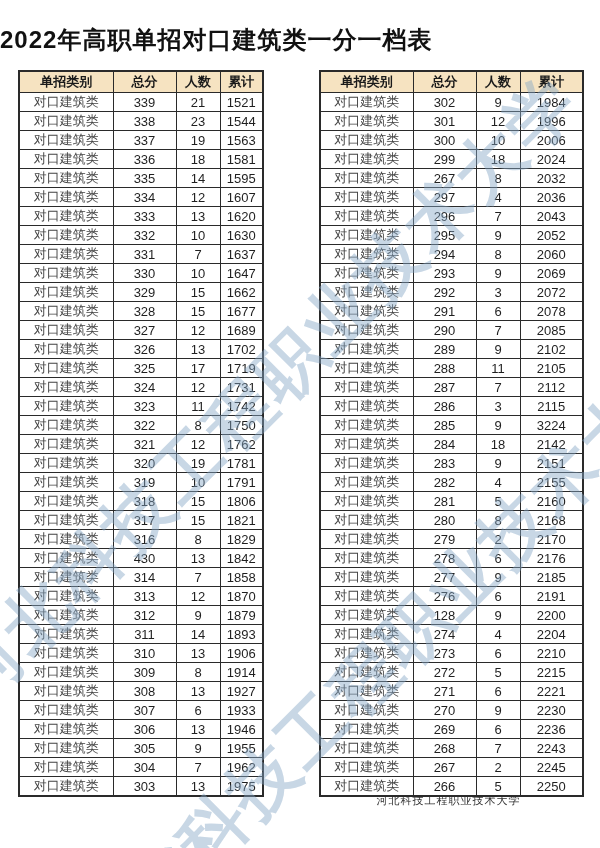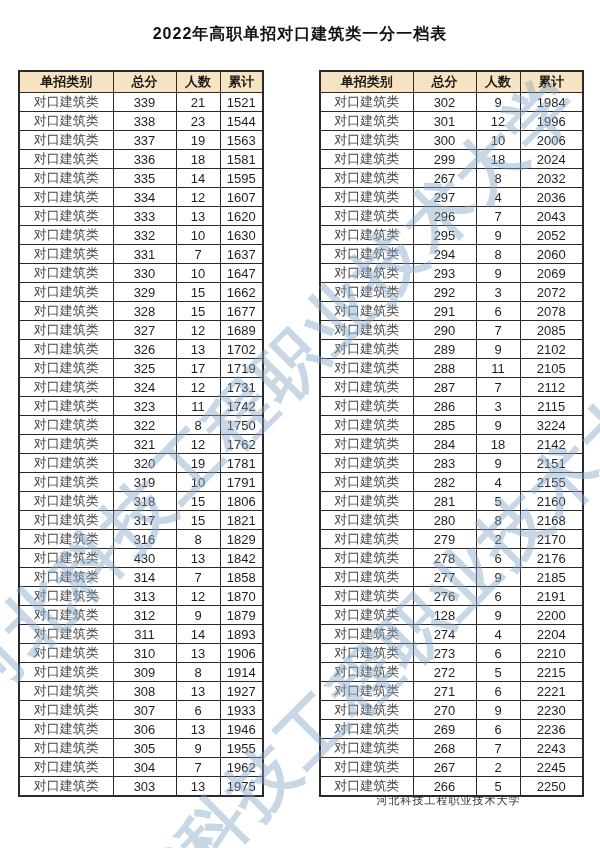--- a/index.html
+++ b/index.html
@@ -6,22 +6,22 @@
   body {
     width:600px; height:848px;
     background:#ffffff;
     position:relative;
     overflow:hidden;
     font-family:"Liberation Sans","DejaVu Sans",sans-serif;
   }
   .title {
     position:absolute; top:24px; left:0; right:0;
     margin:0;
-    text-align:center;
-    font-size:16px; font-weight:bold; color:#111;
+    text-align:left;
+    font-size:24px; font-weight:bold; color:#111;
     letter-spacing:1px;
   }
   .tables {
     position:absolute; left:18px; top:70px;
     display:flex; gap:55px;
     z-index:2;
   }
   table.score-table {
     border-collapse:collapse;
     border:2px solid #2a2a2a;

